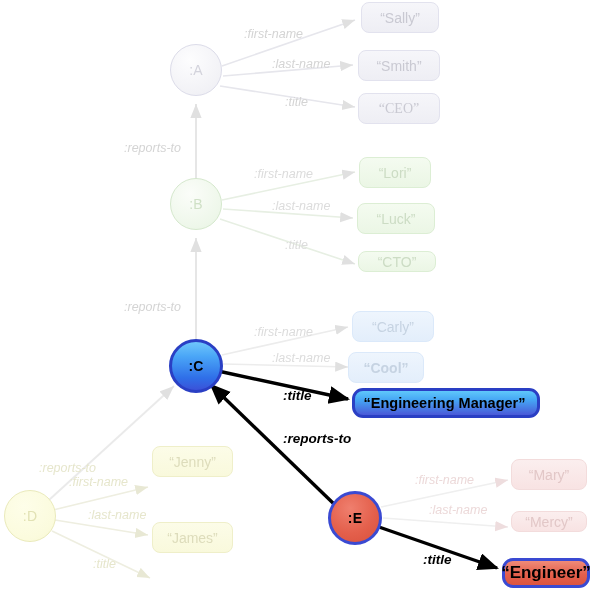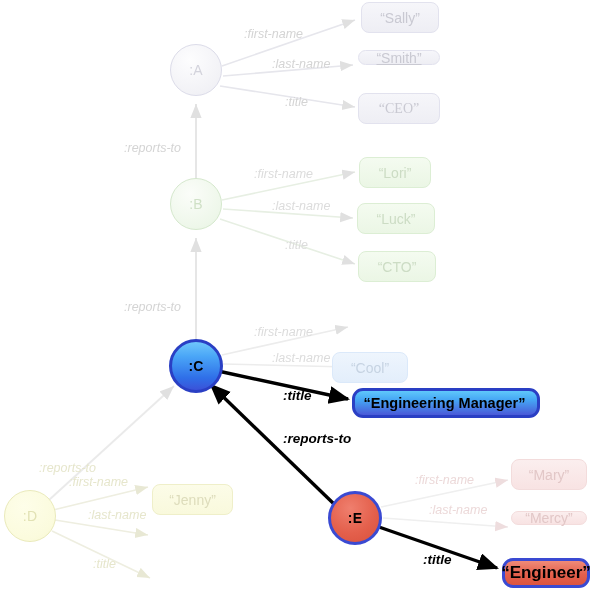--- a/index.html
+++ b/index.html
@@ -246,52 +246,58 @@
     <span class="node-label">:D</span>
   </div>
 
   <div class="node active-e" style="left:328px; top:491px; width:54px; height:54px;">
     <span class="node-label">:E</span>
   </div>
 
   <div class="vbox faded-a" style="left:361px; top:2px; width:78px; height:31px;">
     <span>“Sally”</span>
   </div>
-  <div class="vbox faded-a" style="left:358px; top:50px; width:82px; height:15px;text-decoration:underline;">
+  <div class="vbox faded-a" style="left:358px; top:50px; width:82px; height:31px;">
     <span>“Smith”</span>
   </div>
   <div class="vbox faded-a" style="left:358px; top:93px; width:82px; height:31px;font-family:Liberation Serif, serif;">
     <span>“CEO”</span>
   </div>
 
   <div class="vbox faded-b" style="left:359px; top:157px; width:72px; height:31px;">
     <span>“Lori”</span>
   </div>
   <div class="vbox faded-b" style="left:357px; top:203px; width:78px; height:31px;">
     <span>“Luck”</span>
   </div>
-  <div class="vbox faded-b" style="left:358px; top:251px; width:78px; height:31px;">
+  <div class="vbox faded-b" style="left:358px; top:251px; width:78px; height:21px;">
     <span>“CTO”</span>
   </div>
 
-  <div class="vbox faded-c" style="left:332px; top:352px; width:76px; height:31px;">
+  <div class="vbox faded-c" style="left:352px; top:311px; width:82px; height:31px;">
+    <span>“Carly”</span>
+  </div>
+  <div class="vbox faded-c" style="left:348px; top:352px; width:76px; height:31px;font-weight:bold;">
     <span>“Cool”</span>
   </div>
   <div class="vbox active-blue" style="left:352px; top:388px; width:188px; height:30px;padding-left:7px;">
     <span>“Engineering Manager”</span>
   </div>
 
-  <div class="vbox faded-d" style="left:152px; top:484px; width:81px; height:31px;">
+  <div class="vbox faded-d" style="left:152px; top:446px; width:81px; height:31px;">
     <span>“Jenny”</span>
+  </div>
+  <div class="vbox faded-d" style="left:152px; top:522px; width:81px; height:31px;">
+    <span>“James”</span>
   </div>
 
   <div class="vbox faded-e" style="left:511px; top:459px; width:76px; height:31px;">
     <span>“Mary”</span>
   </div>
-  <div class="vbox faded-e" style="left:511px; top:511px; width:76px; height:14px;">
+  <div class="vbox faded-e" style="left:511px; top:511px; width:76px; height:21px;">
     <span>“Mercy”</span>
   </div>
   <div class="vbox active-red" style="left:502px; top:558px; width:88px; height:30px;">
     <span>“Engineer”</span>
   </div>
 
   <div class="elabel dim-grey" style="left:244px; top:27px;">:first-name</div>
   <div class="elabel dim-grey" style="left:272px; top:57px;">:last-name</div>
   <div class="elabel dim-grey" style="left:285px; top:95px;">:title</div>
 

